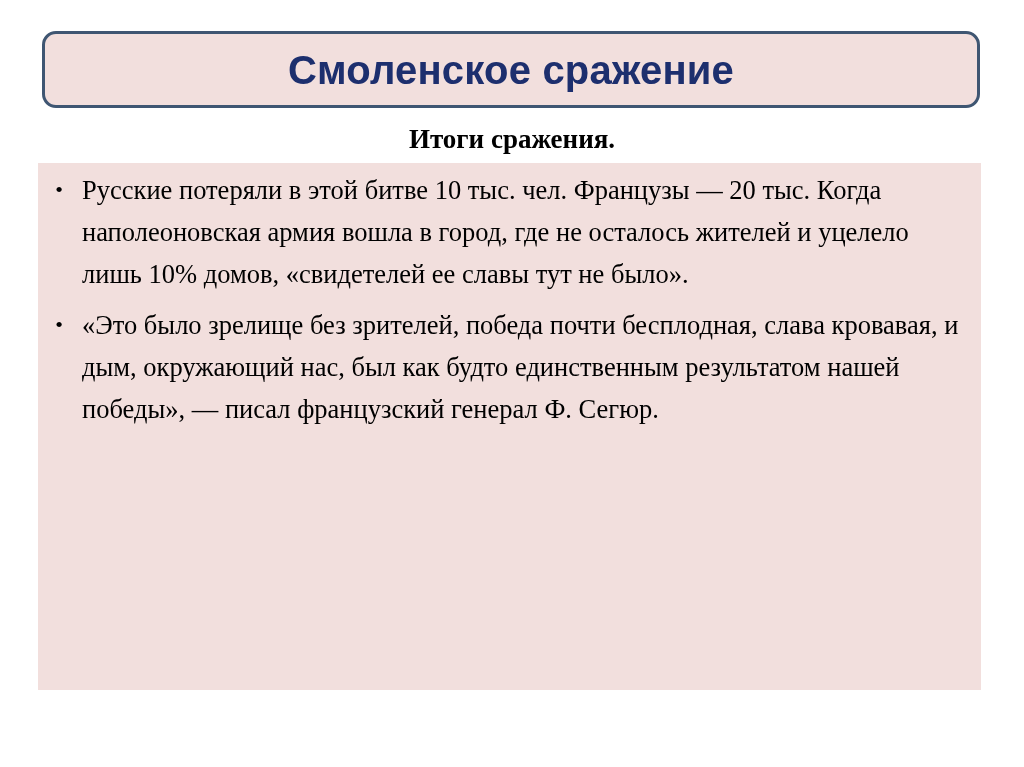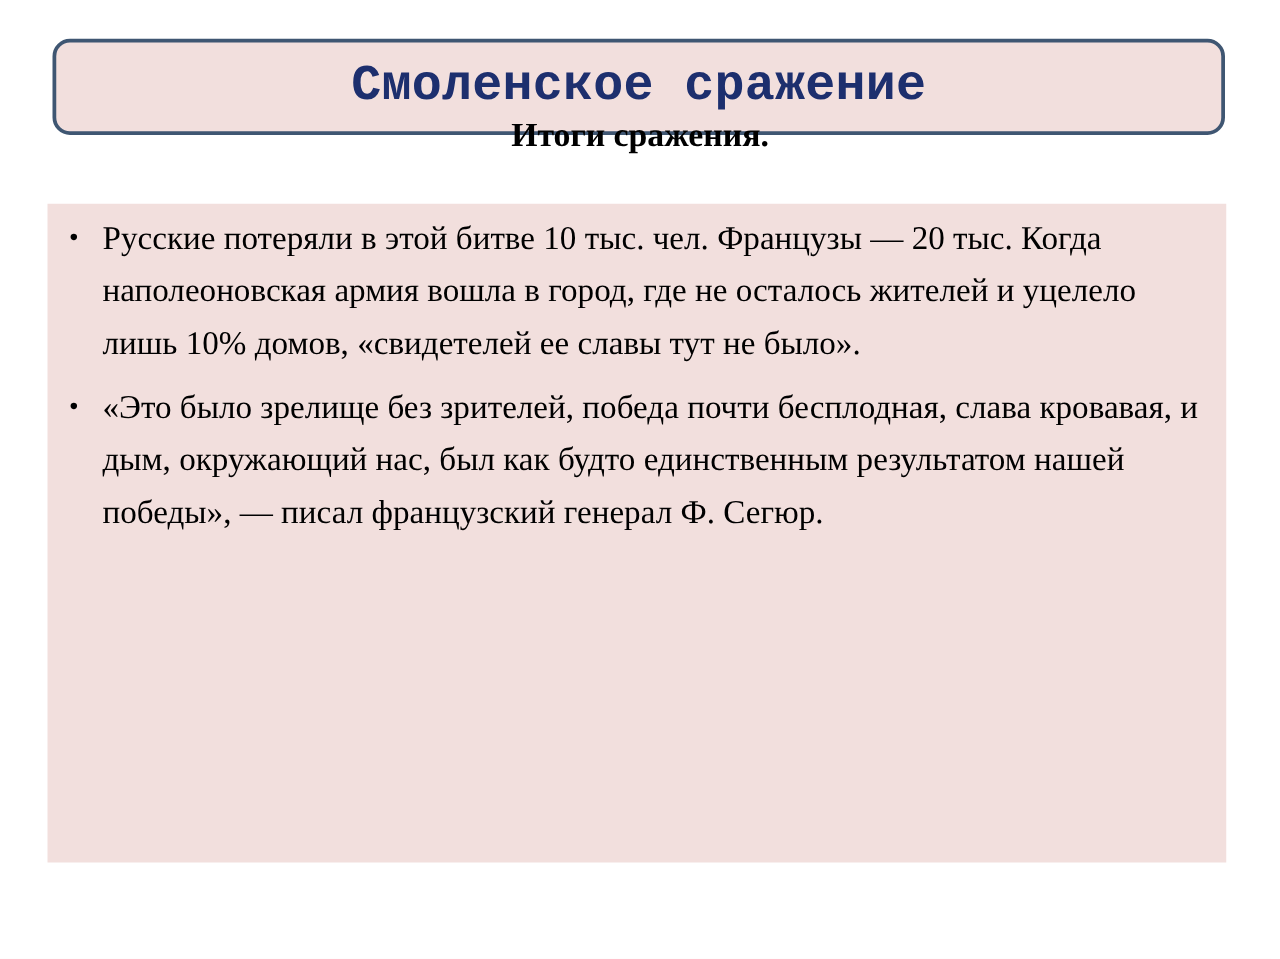--- a/index.html
+++ b/index.html
@@ -33,34 +33,34 @@
     box-sizing: border-box;
     background: #f2dfdd;
     border: 3px solid #3f5672;
     border-radius: 14px;
     display: flex;
     align-items: center;
     justify-content: center;
   }
 
   .title-text {
-    font-family: Liberation Mono, monospace;
+    font-family: Liberation Sans, sans-serif;
     font-weight: bold;
     font-size: 40px;
     line-height: 1.05;
     color: #1d2f6e;
     letter-spacing: 0.2px;
     white-space: nowrap;
   }
 
   
   .subtitle {
     position: absolute;
     left: 0;
-    top: 93px;
+    top: 124px;
     width: 1024px;
     text-align: center;
     font-family: "Liberation Serif", "DejaVu Serif", serif;
     font-weight: bold;
     font-size: 27px;
     line-height: 1.15;
     color: #000000;
   }
 
   

